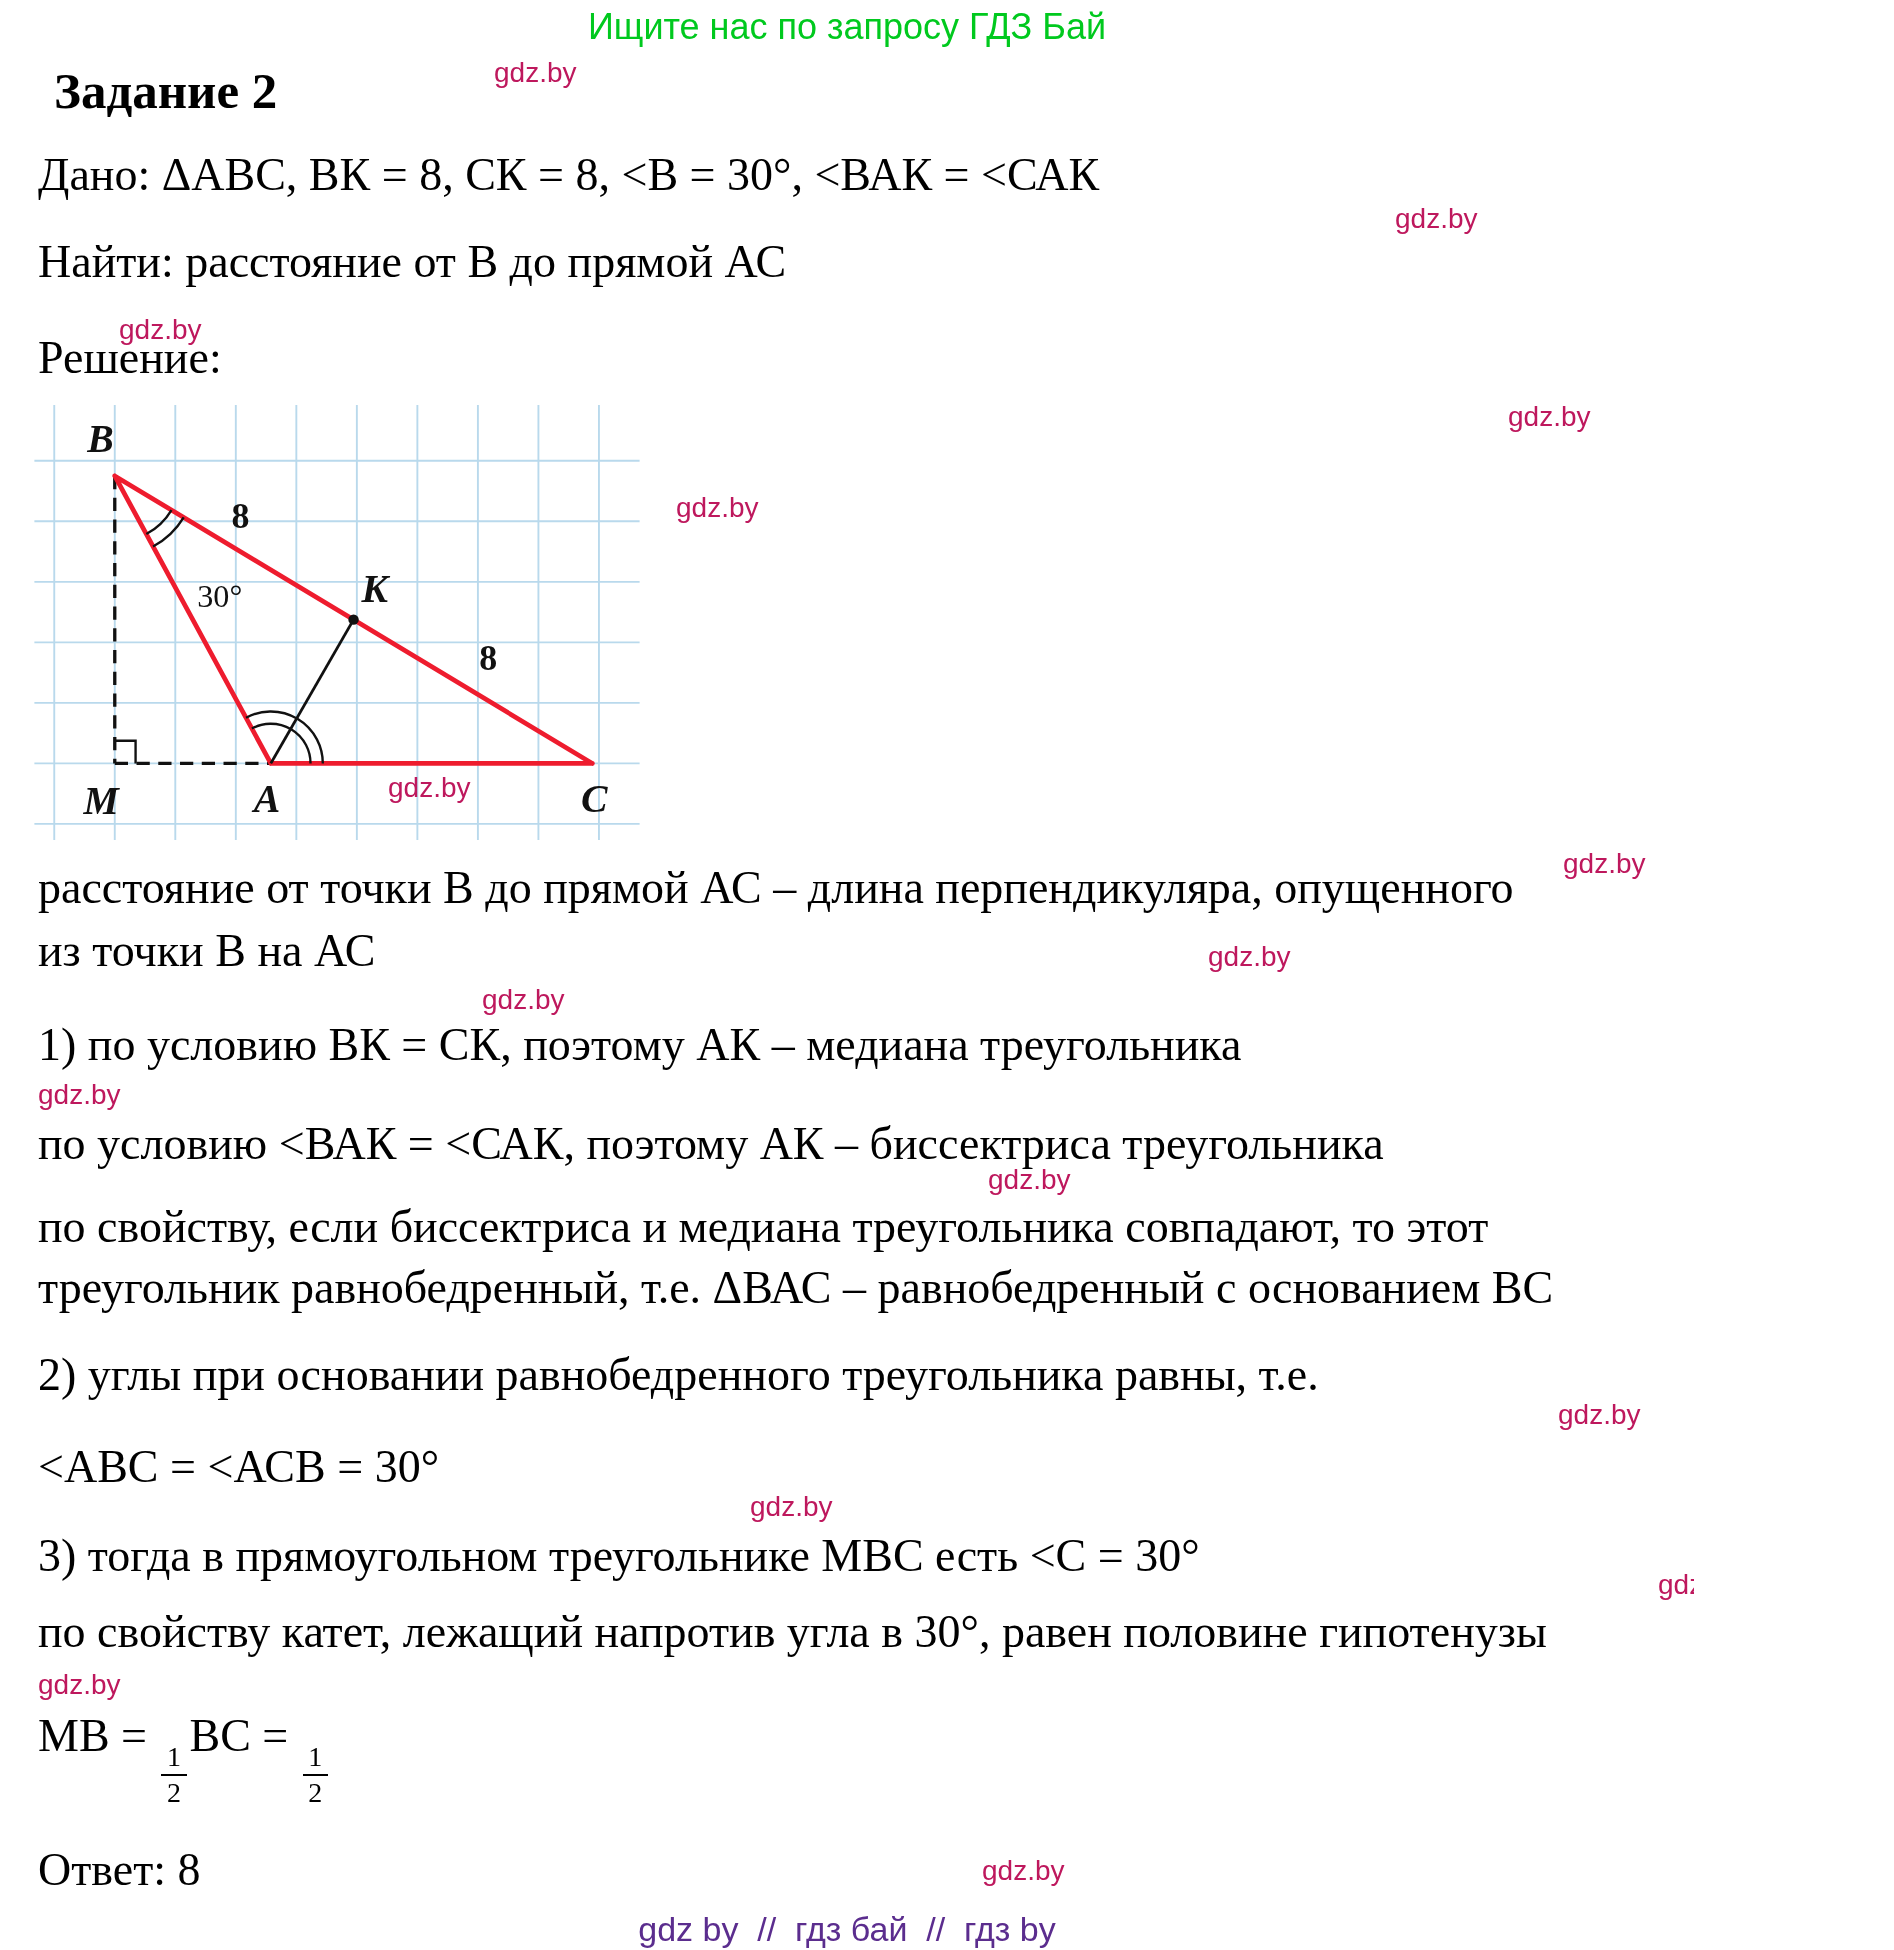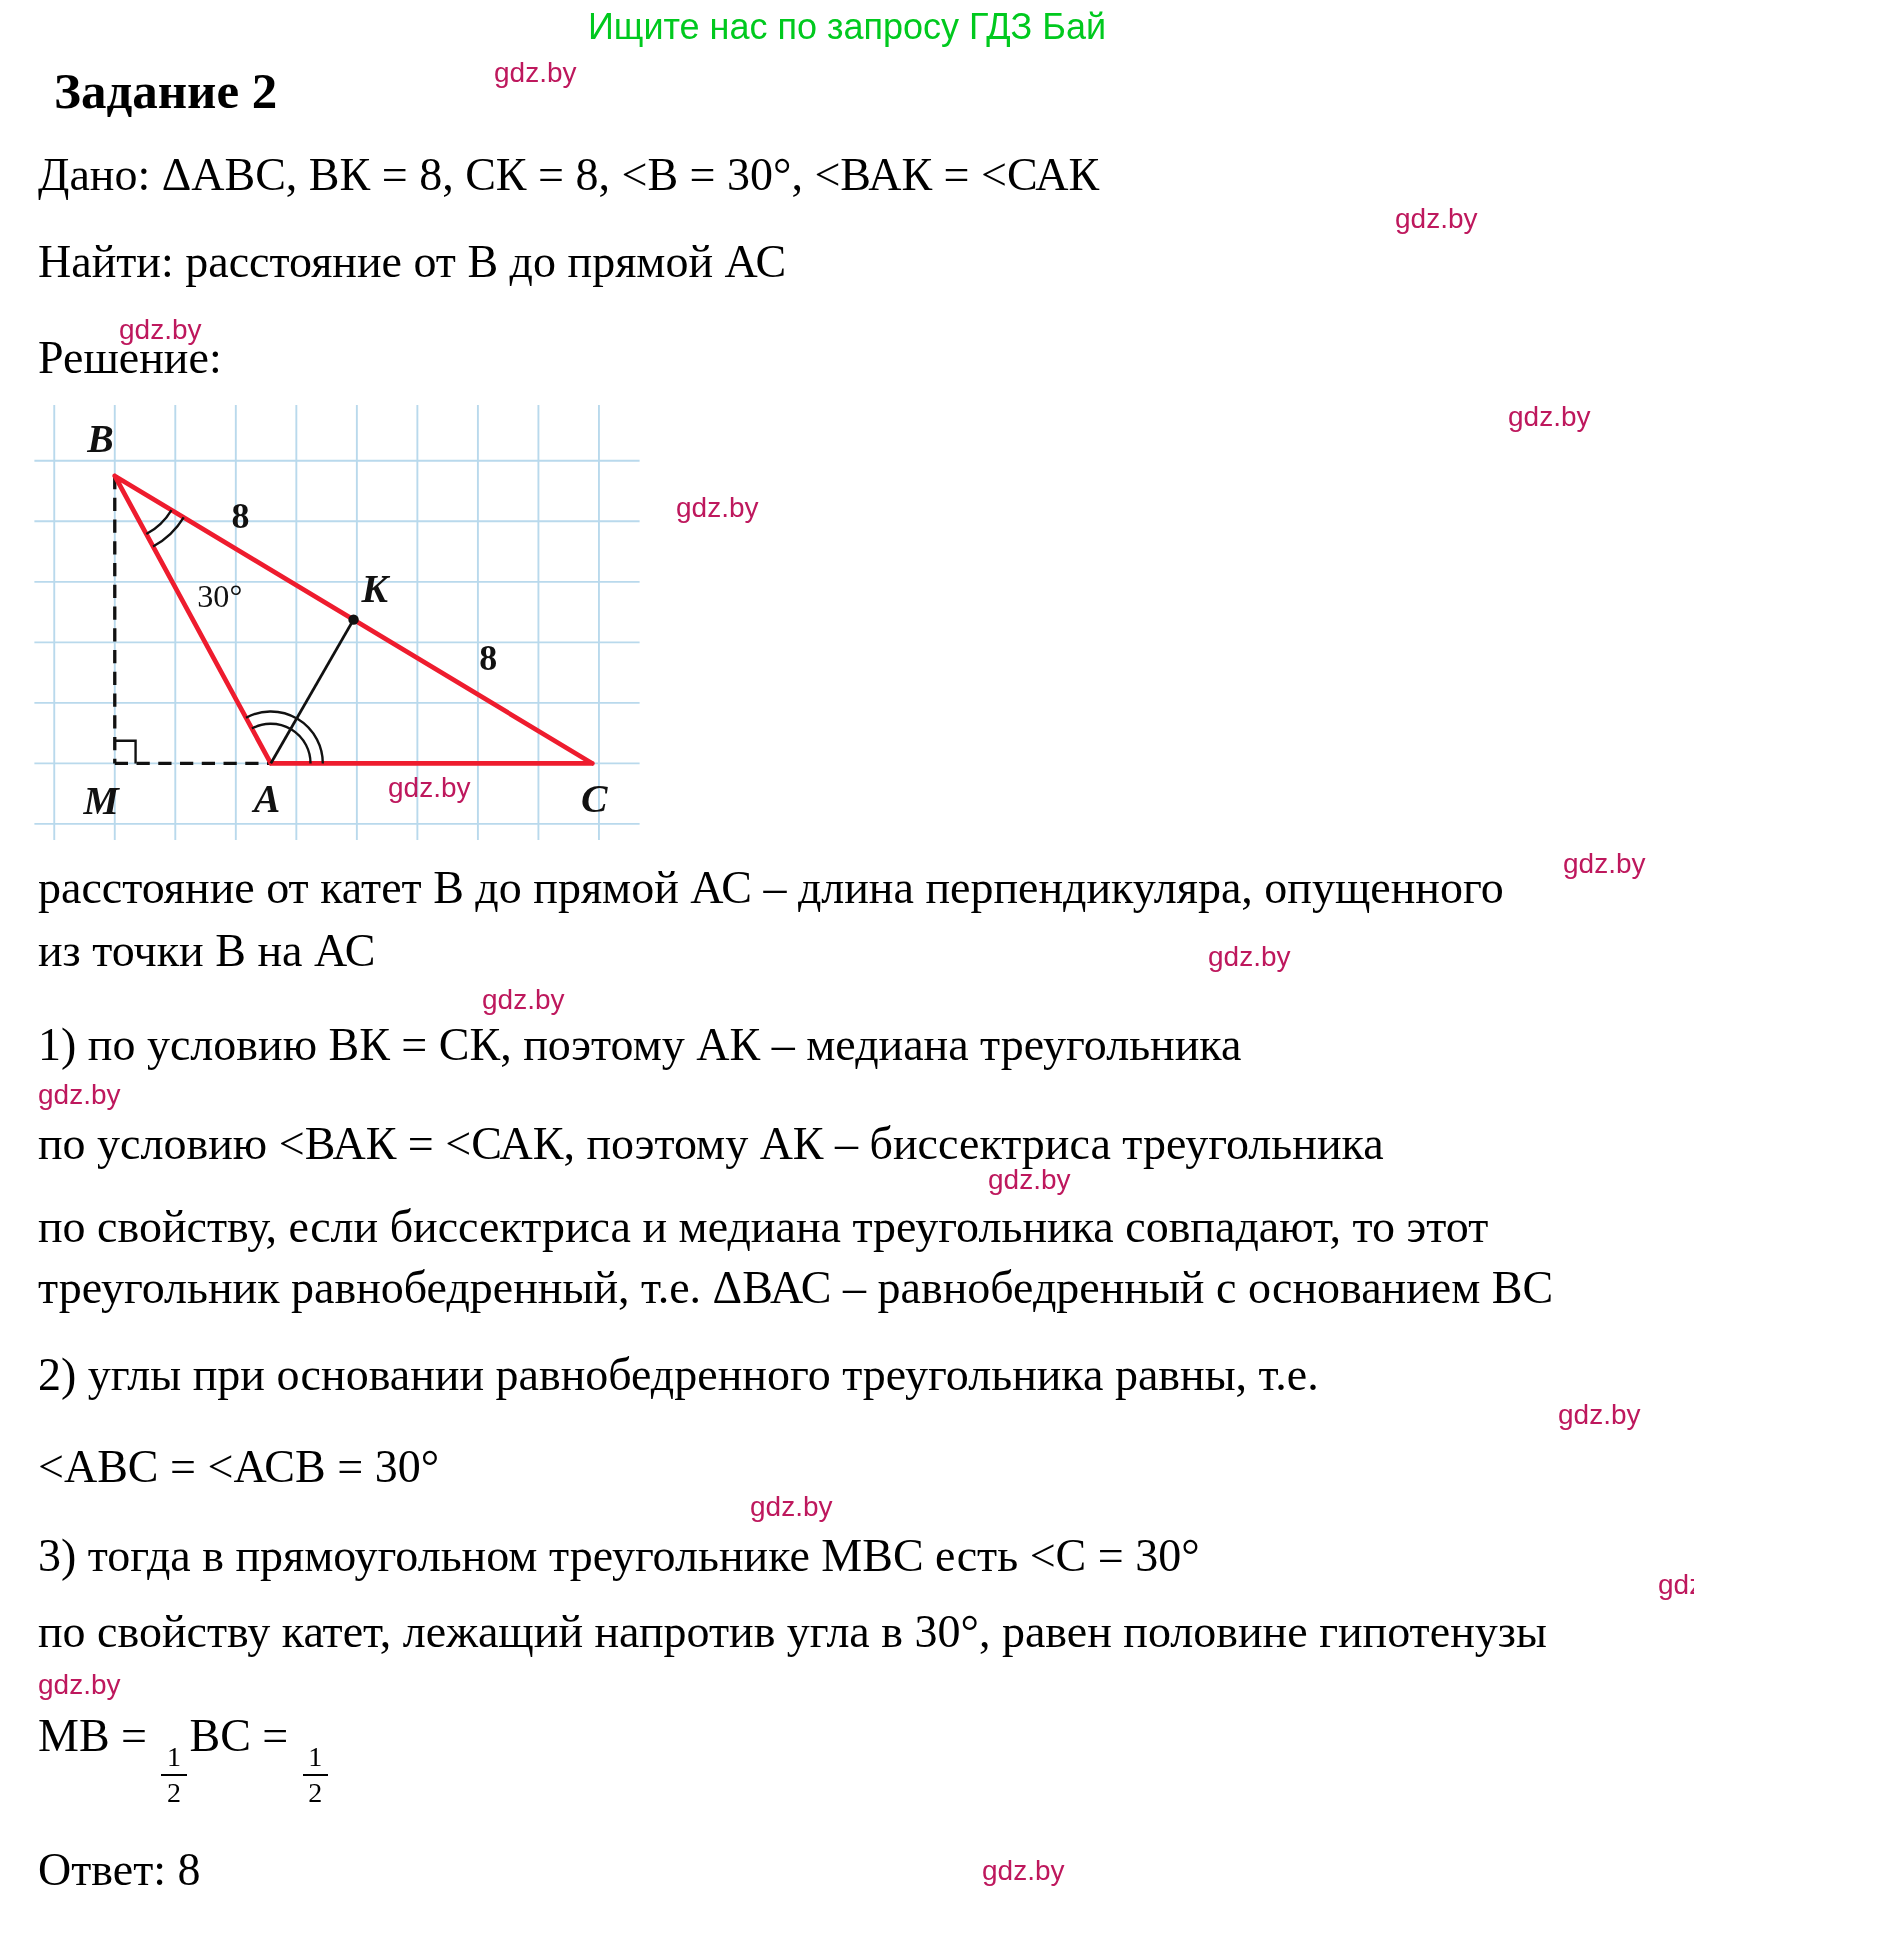--- a/index.html
+++ b/index.html
@@ -105,21 +105,21 @@
       <text x="218" y="130" class="fig-num" text-anchor="middle">8</text>
       <text x="346" y="208" class="fig-point">K</text>
       <text x="196" y="214" class="fig-angle" text-anchor="middle">30°</text>
       <text x="480" y="280" class="fig-num" text-anchor="middle">8</text>
       <text x="52" y="432" class="fig-point">M</text>
       <text x="232" y="430" class="fig-point">A</text>
       <text x="578" y="430" class="fig-point">C</text>
     </svg>
   </div>
 
-  <div class="line" style="top:861px">расстояние от катет В до прямой АС – длина перпендикуляра, опущенного</div>
+  <div class="line" style="top:861px">расстояние от точки В до прямой АС – длина перпендикуляра, опущенного</div>
   <div class="line" style="top:924px">из точки В на АС</div>
   <div class="line" style="top:1018px">1) по условию ВК = СК, поэтому АК – медиана треугольника</div>
   <div class="line" style="top:1117px">по условию &lt;ВАК = &lt;САК, поэтому АК – биссектриса треугольника</div>
   <div class="line" style="top:1200px">по свойству, если биссектриса и медиана треугольника совпадают, то этот</div>
   <div class="line" style="top:1261px">треугольник равнобедренный, т.е. ΔВАС – равнобедренный с основанием ВС</div>
   <div class="line" style="top:1348px">2) углы при основании равнобедренного треугольника равны, т.е.</div>
   <div class="line" style="top:1440px">&lt;АВС = &lt;АСВ = 30°</div>
   <div class="line" style="top:1529px">3) тогда в прямоугольном треугольнике МВС есть &lt;С = 30°</div>
   <div class="line" style="top:1605px">по свойству катет, лежащий напротив угла в 30°, равен половине гипотенузы</div>
 
@@ -145,15 +145,16 @@
   <span class="wm" style="left:1208px;top:941px">gdz.by</span>
   <span class="wm" style="left:482px;top:984px">gdz.by</span>
   <span class="wm" style="left:38px;top:1079px">gdz.by</span>
   <span class="wm" style="left:988px;top:1164px">gdz.by</span>
   <span class="wm" style="left:1558px;top:1399px">gdz.by</span>
   <span class="wm" style="left:750px;top:1491px">gdz.by</span>
   <span class="wm" style="left:1658px;top:1569px">gdz.by</span>
   <span class="wm" style="left:38px;top:1669px">gdz.by</span>
   <span class="wm" style="left:982px;top:1855px">gdz.by</span>
 
+  <div class="footer">gdz by  //  гдз бай  //  гдз by</div>
 
 </div>
 
 
 </body></html>

